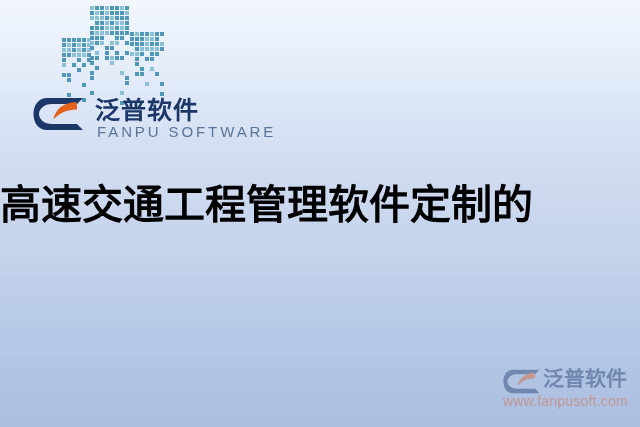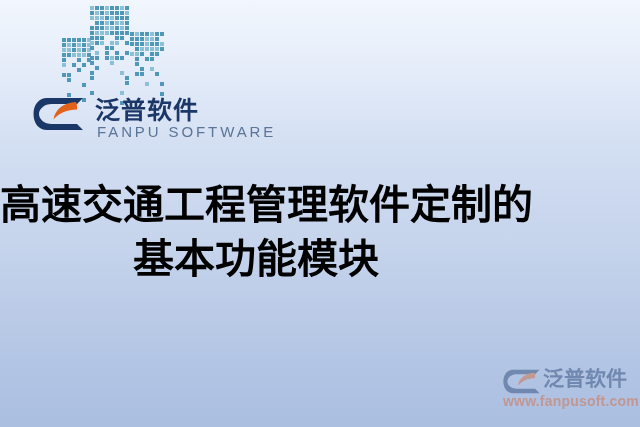--- a/index.html
+++ b/index.html
@@ -124,21 +124,21 @@
     color: #4a6490;
     letter-spacing: 0px;
     line-height: 26px;
     white-space: nowrap;
   }
   #wm-url {
     position: absolute;
     left: 0;
     top: 27px;
     font-size: 14px;
-    font-weight: bold;
+    font-weight: normal;
     color: #cd7e62;
     letter-spacing: 0.2px;
     white-space: nowrap;
   }
 </style>
 </head>
 <body>
 
 <div id="banner">
 
@@ -319,21 +319,20 @@
       </svg>
     </div>
 
     <div id="logo-cn">泛普软件</div>
 
     <div id="logo-en">FANPU SOFTWARE</div>
   </div>
 
   <div id="headline">
     <span class="line">高速交通工程管理软件定制的</span>
-    <span class="line">基本功能模块</span>
   </div>
 
   <div id="watermark">
     <div id="wm-mark">
       <svg viewBox="0 0 52 34" width="38" height="25" aria-hidden="true">
         <path d="M14 1 L50 1 L44 7 L19 7 C11 7 6 12 6 17 C6 22 11 27 19 27
                  L44 27 L50 33 L14 33 C5.5 33 0.5 26 0.5 17 C0.5 8 5.5 1 14 1 Z" fill="#4a6490"></path>
         <path d="M43 5 C31 5.5 22 12 20.5 22.5 C26 16 34.5 12.5 44 12.5
                  C44 12.5 44.5 8.5 43 5 Z" fill="#cd7e62"></path>
       </svg>

